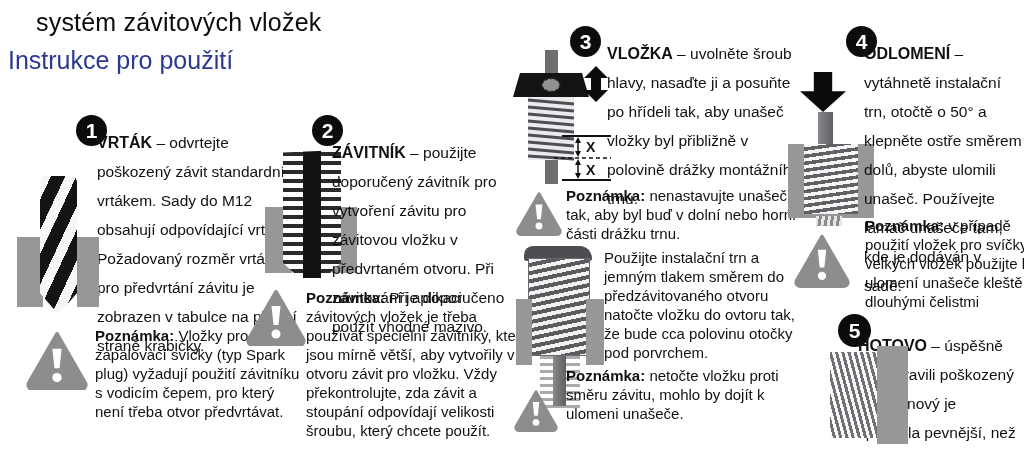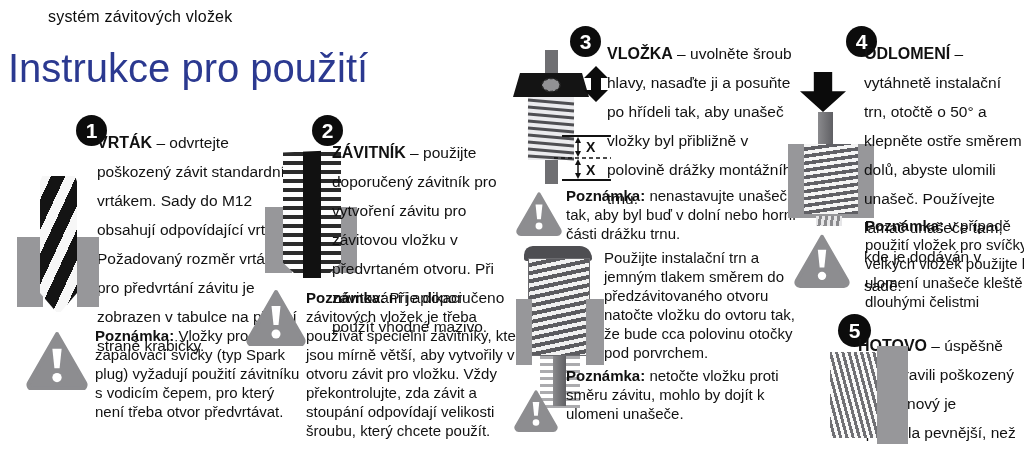--- a/index.html
+++ b/index.html
@@ -1,20 +1,20 @@
 <!DOCTYPE html>
 <html><head>
 <meta charset="utf-8">
 <style>
   html,body{margin:0;padding:0;}
   body{width:1024px;height:449px;background:#fff;overflow:hidden;
        font-family:"Liberation Sans","DejaVu Sans",sans-serif;color:#111;position:relative;}
   .abs{position:absolute;}
-  .subtitle{left:36px;top:8px;font-size:16px;letter-spacing:.2px;color:#0c0c0c;margin-left:12px;}
-  .title{left:8px;top:46px;font-size:40px;color:#2b3990;}
+  .subtitle{left:36px;top:8px;font-size:25px;letter-spacing:.2px;color:#0c0c0c;}
+  .title{left:8px;top:46px;font-size:25px;color:#2b3990;}
   .badge{width:31px;height:31px;border-radius:50%;background:#0c0c0c;color:#fff;
          font-weight:bold;font-size:21px;display:flex;align-items:center;justify-content:center;}
   .step-text{font-size:15.5px;line-height:29px;margin-top:11px;}
   .step-text b{font-size:16px;}
   .note-text{font-size:15px;line-height:19px;}
   .mat{background:#97979a;position:absolute;}
   .illu{position:absolute;}
   .drill-bit{position:absolute;background:repeating-linear-gradient(115deg,#f7f7f7 0 10px,#141414 10px 23px);
              clip-path:polygon(6% 0,94% 0,100% 4%,100% 86%,56% 100%,44% 100%,0 86%,0 4%);}
   .tap-bit{position:absolute;

